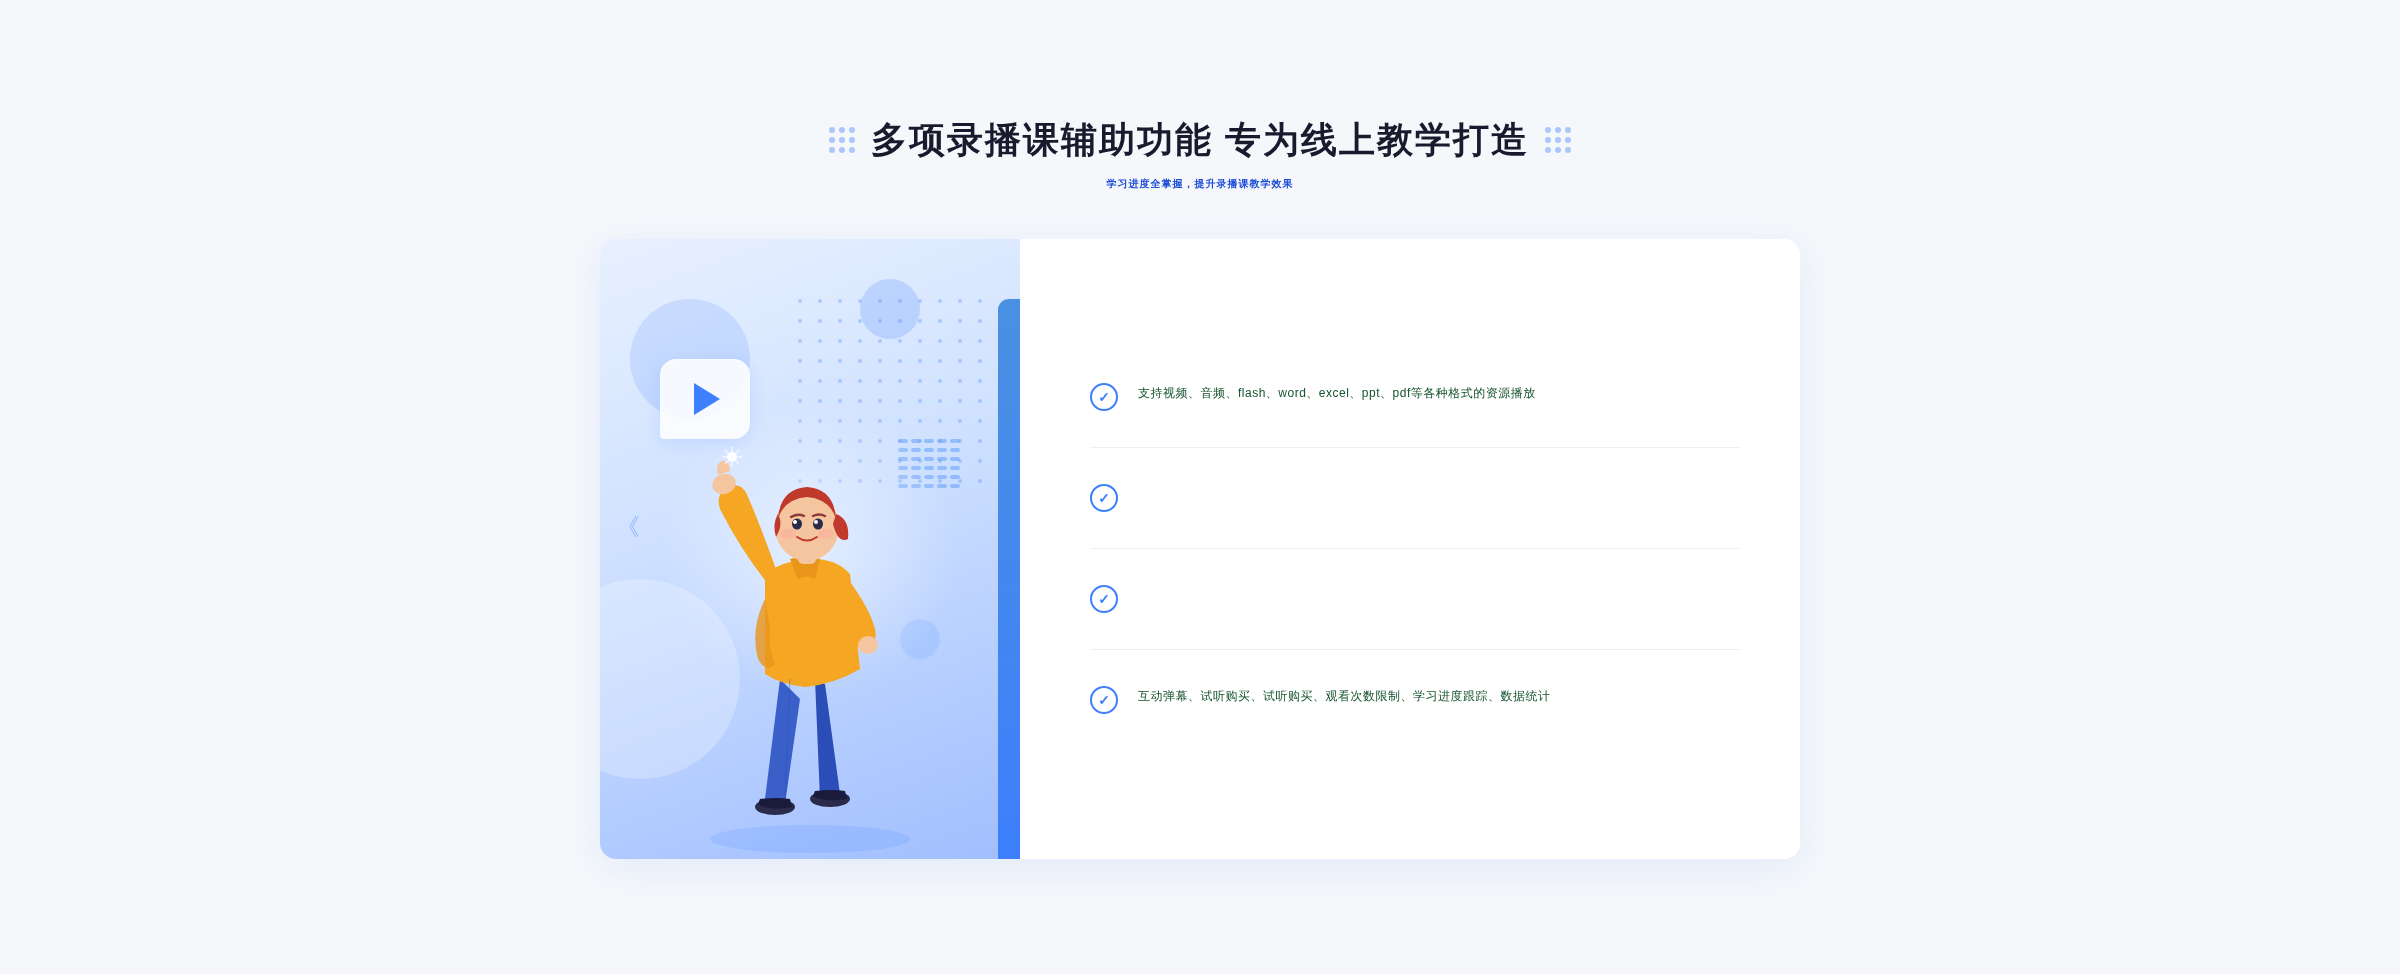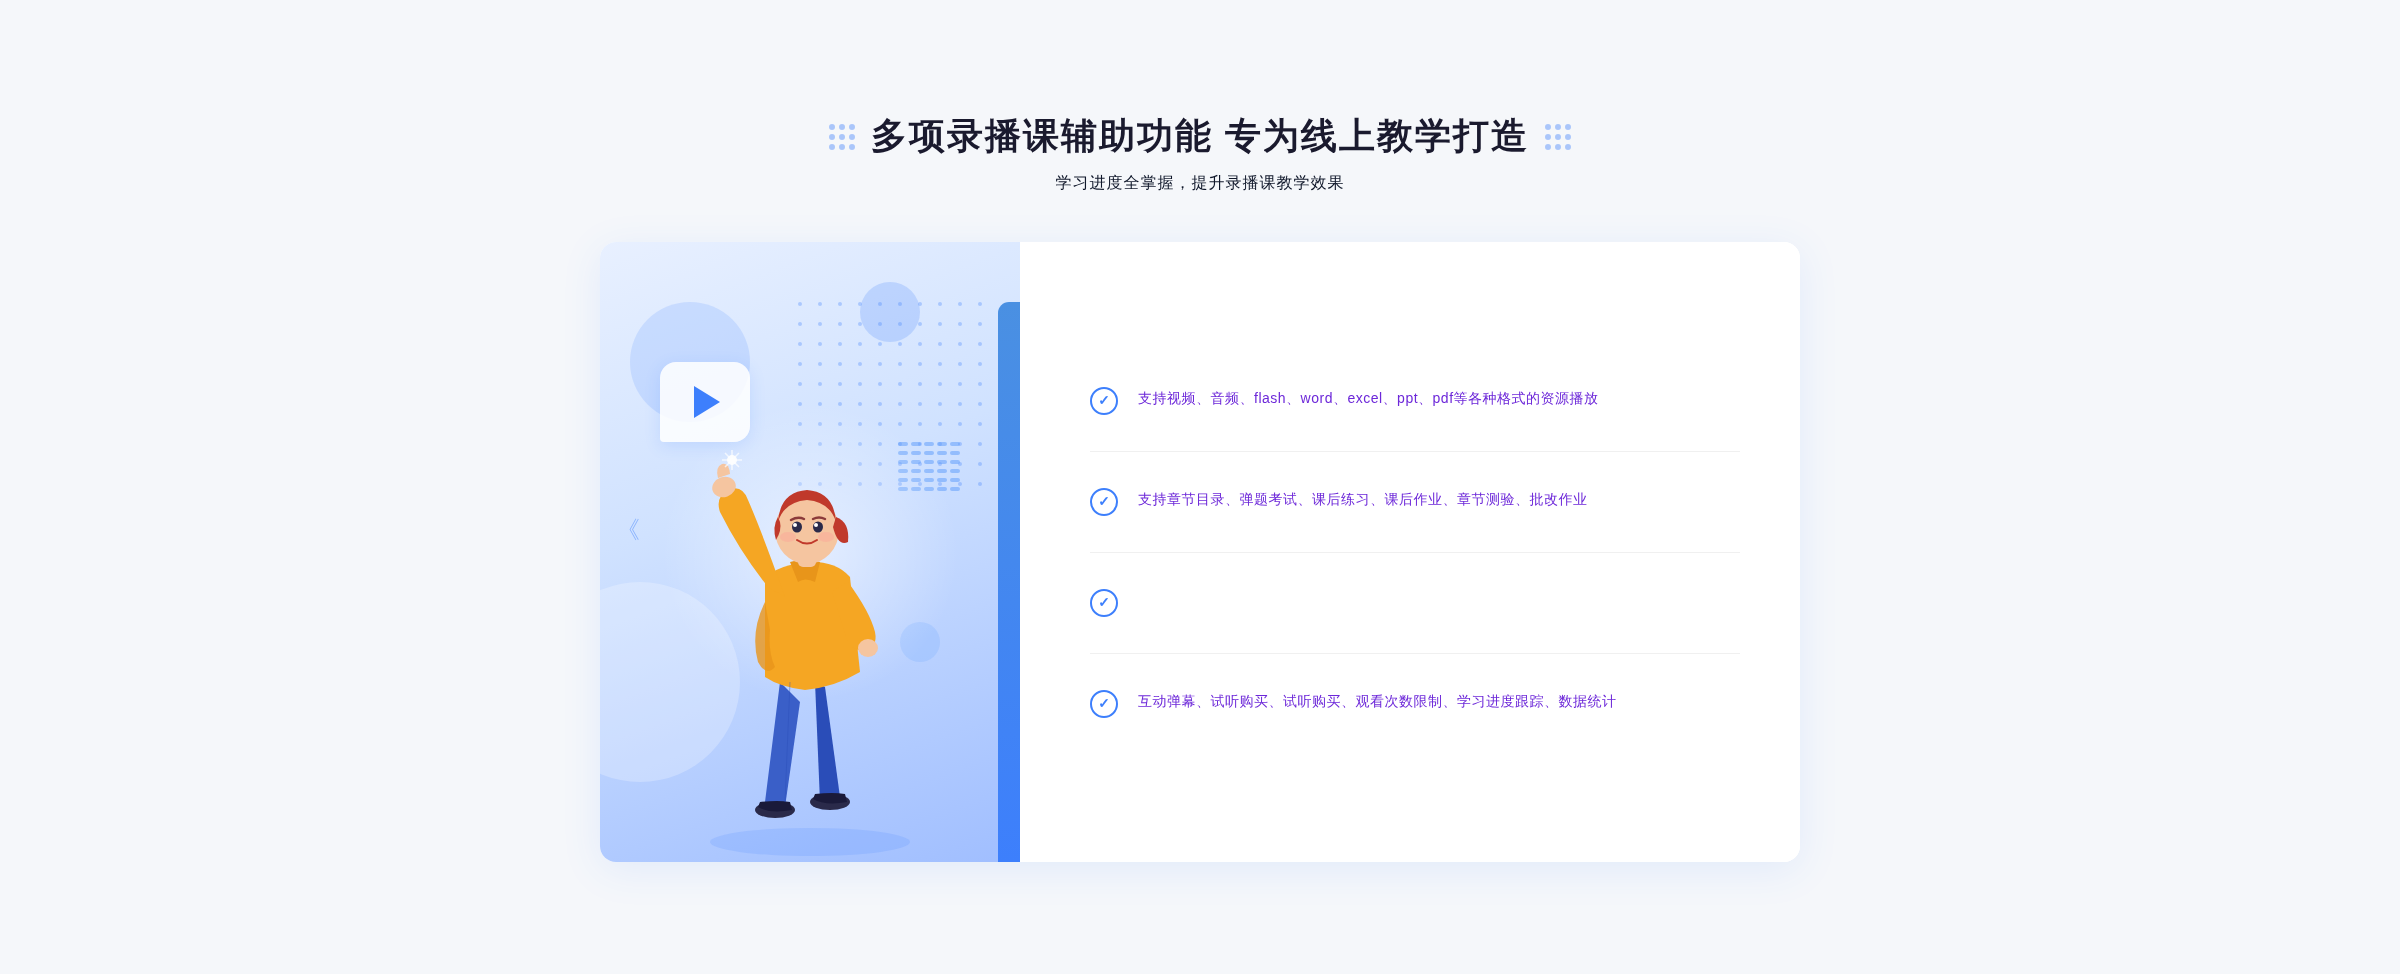--- a/index.html
+++ b/index.html
@@ -55,23 +55,24 @@
     }
 
     .header-title {
       font-size: 36px;
       font-weight: 600;
       color: #1a1a2e;
       letter-spacing: 2px;
     }
 
     .header-subtitle {
-      font-size: 16px;
-      color: #0f172a;
+      font-size: 10px;
+      color: #1d4ed8;
       letter-spacing: 1px;
+      font-weight: bold;
     }
 
     
     .main-content {
       display: flex;
       gap: 0;
       align-items: stretch;
       background: #fff;
       border-radius: 16px;
       overflow: hidden;
@@ -242,22 +243,22 @@
     }
 
     .check-mark {
       color: #3d7ffc;
       font-size: 14px;
       font-weight: 700;
       margin-top: -1px;
     }
 
     .feature-text {
-      font-size: 14px;
-      color: #6d28d9;
+      font-size: 12px;
+      color: #14532d;
       line-height: 1.7;
       letter-spacing: 0.5px;
     }
 
     
     .light-beam {
       position: absolute;
       top: 50%;
       left: 50%;
       transform: translate(-50%, -50%);
@@ -588,21 +589,20 @@
           <div class="feature-item">
             <div class="check-circle">
               <span class="check-mark">✓</span>
             </div>
             <span class="feature-text">支持视频、音频、flash、word、excel、ppt、pdf等各种格式的资源播放</span>
           </div>
           <div class="feature-item">
             <div class="check-circle">
               <span class="check-mark">✓</span>
             </div>
-            <span class="feature-text">支持章节目录、弹题考试、课后练习、课后作业、章节测验、批改作业</span>
           </div>
           <div class="feature-item">
             <div class="check-circle">
               <span class="check-mark">✓</span>
             </div>
           </div>
           <div class="feature-item">
             <div class="check-circle">
               <span class="check-mark">✓</span>
             </div>

